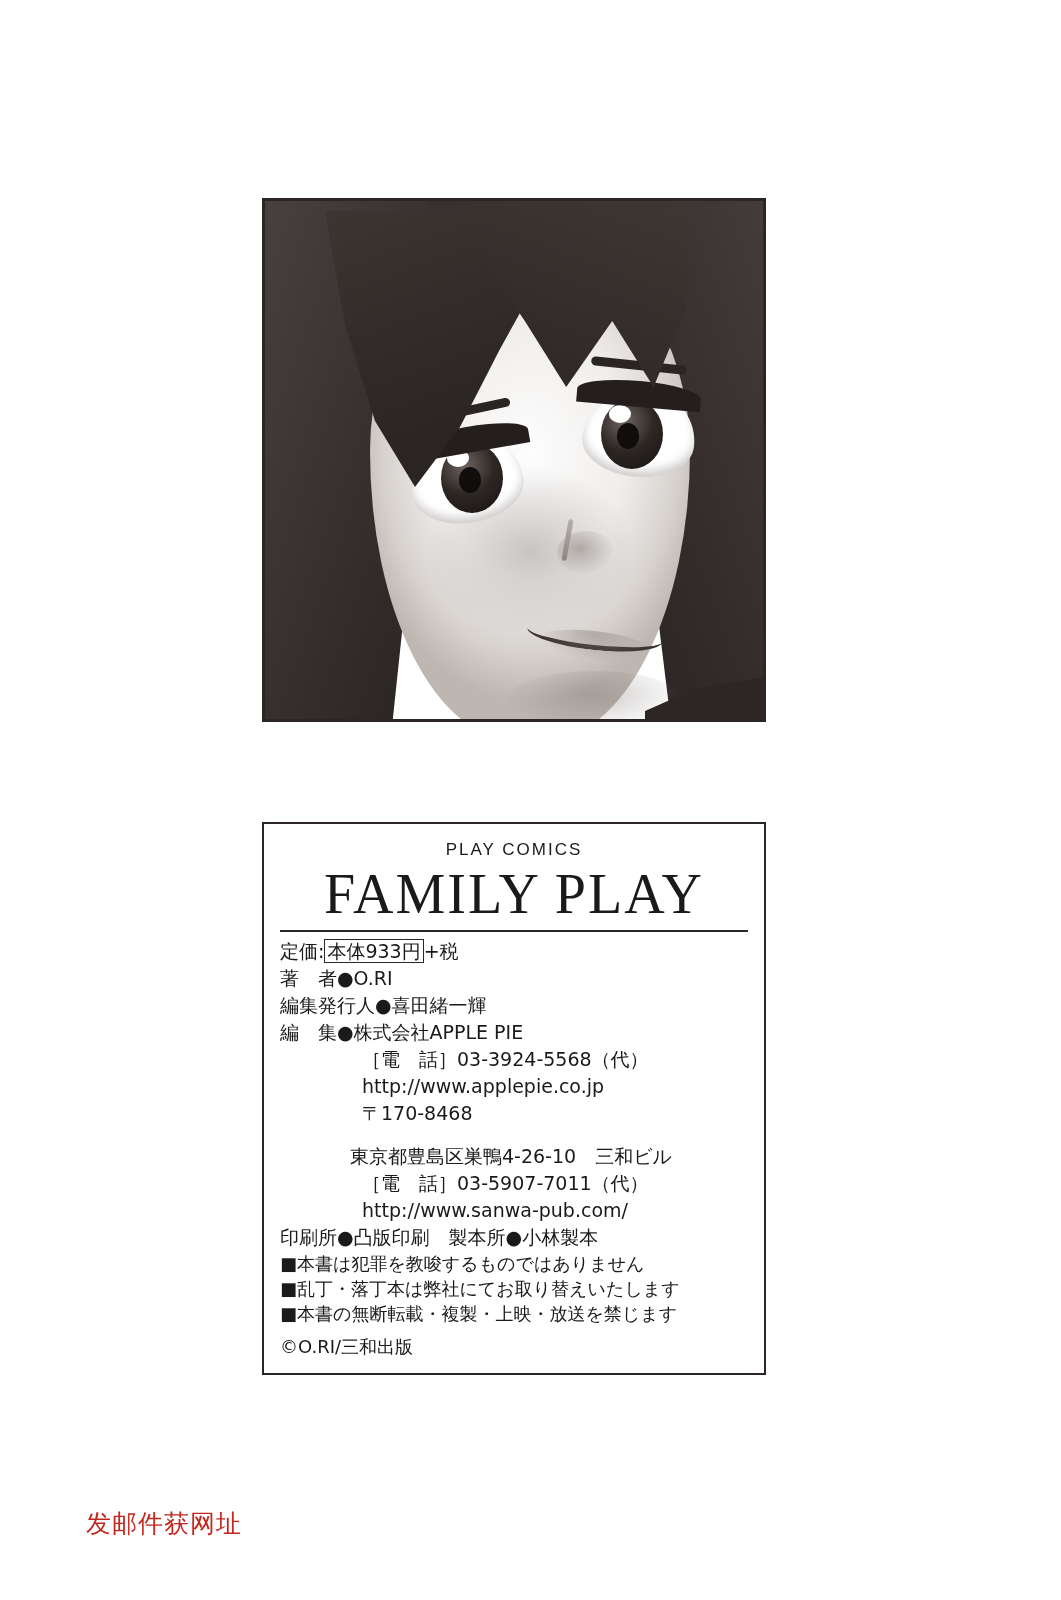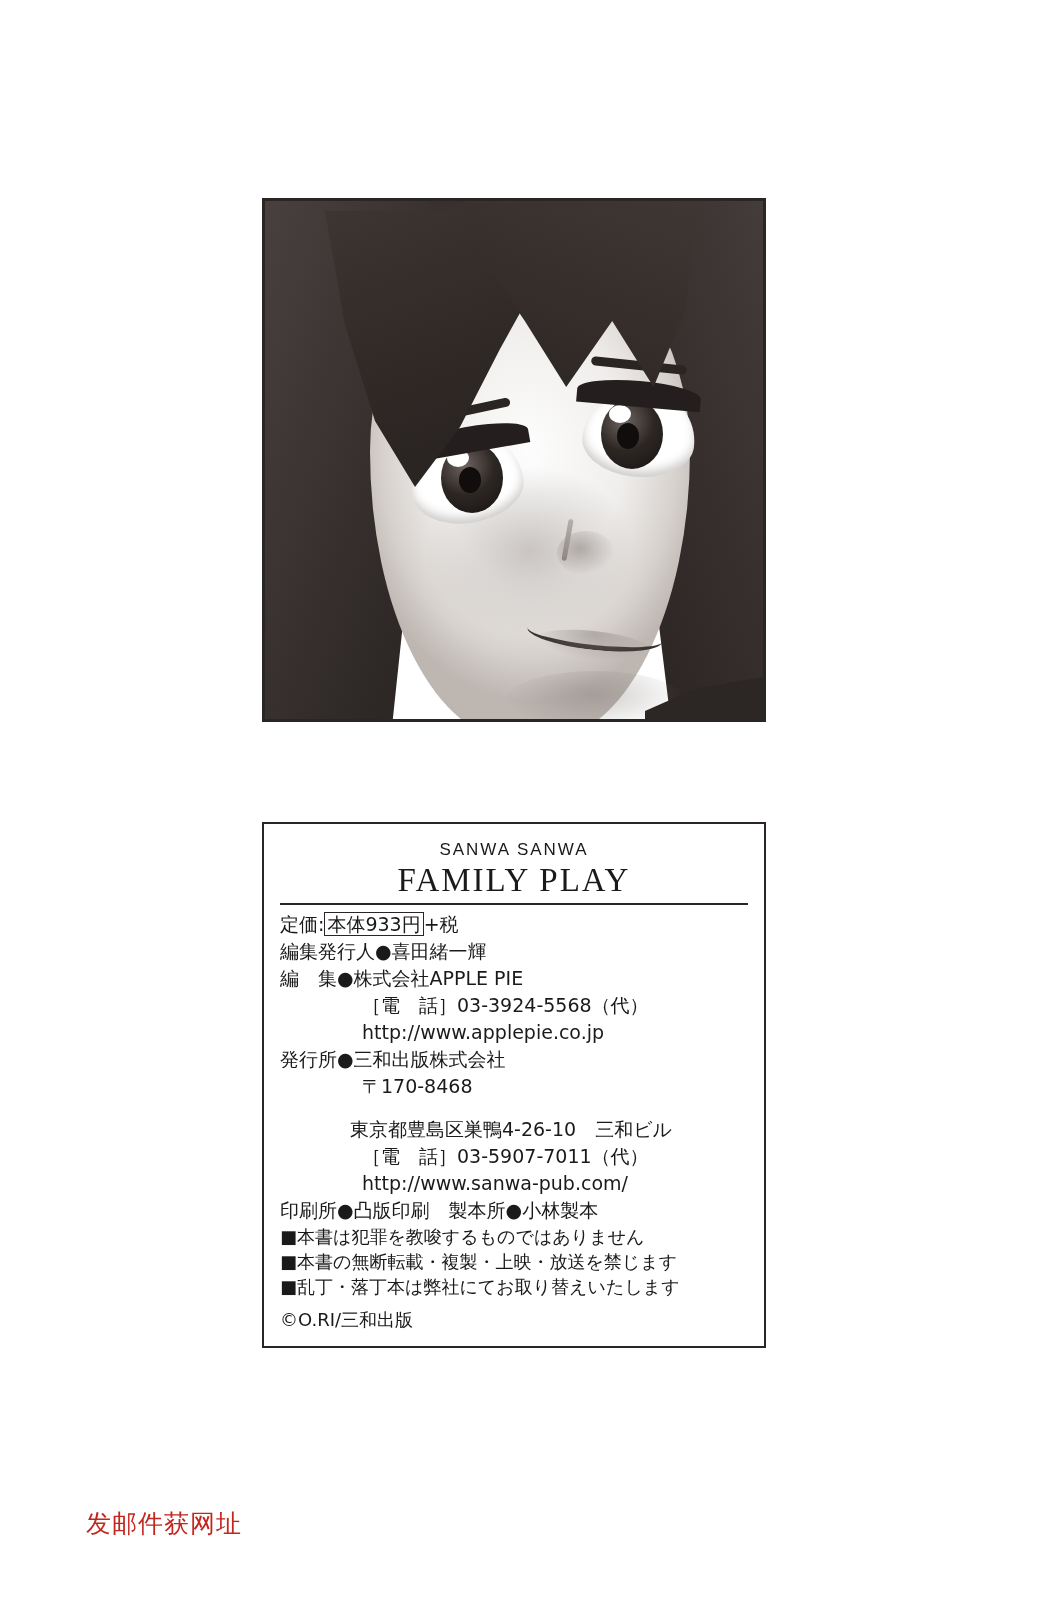--- a/index.html
+++ b/index.html
@@ -162,21 +162,21 @@
   .imprint {
     text-align: center;
     font-family: "Liberation Sans", sans-serif;
     font-size: 17px;
     letter-spacing: 2px;
     margin: 4px 0 2px 0;
   }
   .booktitle {
     text-align: center;
     font-family: "Liberation Serif", serif;
-    font-size: 33px;
+    font-size: 56px;
     letter-spacing: 2px;
     margin: 0 0 4px 0;
   }
   .rule {
     border: 0;
     border-top: 2px solid #2b2523;
     margin: 2px 0 6px 0;
   }
   .info-list {
     font-family: "DejaVu Sans", sans-serif;
@@ -240,44 +240,44 @@
   <div class="art-layer nose-line"></div>
   <div class="art-layer mouth"></div>
   <div class="art-layer lip-shade"></div>
   <div class="art-layer chin-shade"></div>
   <div class="art-layer bang-left"></div>
   <div class="art-layer bang-mid"></div>
   <div class="art-layer collar"></div>
 </div>
 
 <div id="colophon">
-  <div class="imprint">SANWA SANWA</div>
+  <div class="imprint">PLAY COMICS</div>
   <div class="booktitle">FAMILY PLAY</div>
   <hr class="rule">
 
   <div class="info-list">
     <div class="info-line">
       <span>定価:</span><span class="boxed">本体933円</span><span>+税</span>
     </div>
+    <div class="info-line">著　者●O.RI</div>
     <div class="info-line">編集発行人●喜田緒一輝</div>
     <div class="info-line">編　集●株式会社APPLE PIE</div>
     <div class="info-line indent-1">［電　話］03-3924-5568（代）</div>
     <div class="info-line indent-1">http://www.applepie.co.jp</div>
-    <div class="info-line">発行所●三和出版株式会社</div>
     <div class="info-line indent-1">〒170-8468</div>
     <div class="info-line indent-2">東京都豊島区巣鴨4-26-10　三和ビル</div>
     <div class="info-line indent-1">［電　話］03-5907-7011（代）</div>
     <div class="info-line indent-1">http://www.sanwa-pub.com/</div>
     <div class="info-line">印刷所●凸版印刷　製本所●小林製本</div>
   </div>
 
   <div class="notes">
     <div class="info-line">■本書は犯罪を教唆するものではありません</div>
+    <div class="info-line">■乱丁・落丁本は弊社にてお取り替えいたします</div>
     <div class="info-line">■本書の無断転載・複製・上映・放送を禁じます</div>
-    <div class="info-line">■乱丁・落丁本は弊社にてお取り替えいたします</div>
   </div>
 
   <div class="copyline">©O.RI/三和出版</div>
 </div>
 
 <div id="watermark">
   <div class="wm-cn">发邮件获网址</div>
 </div>
 
 </body></html>

